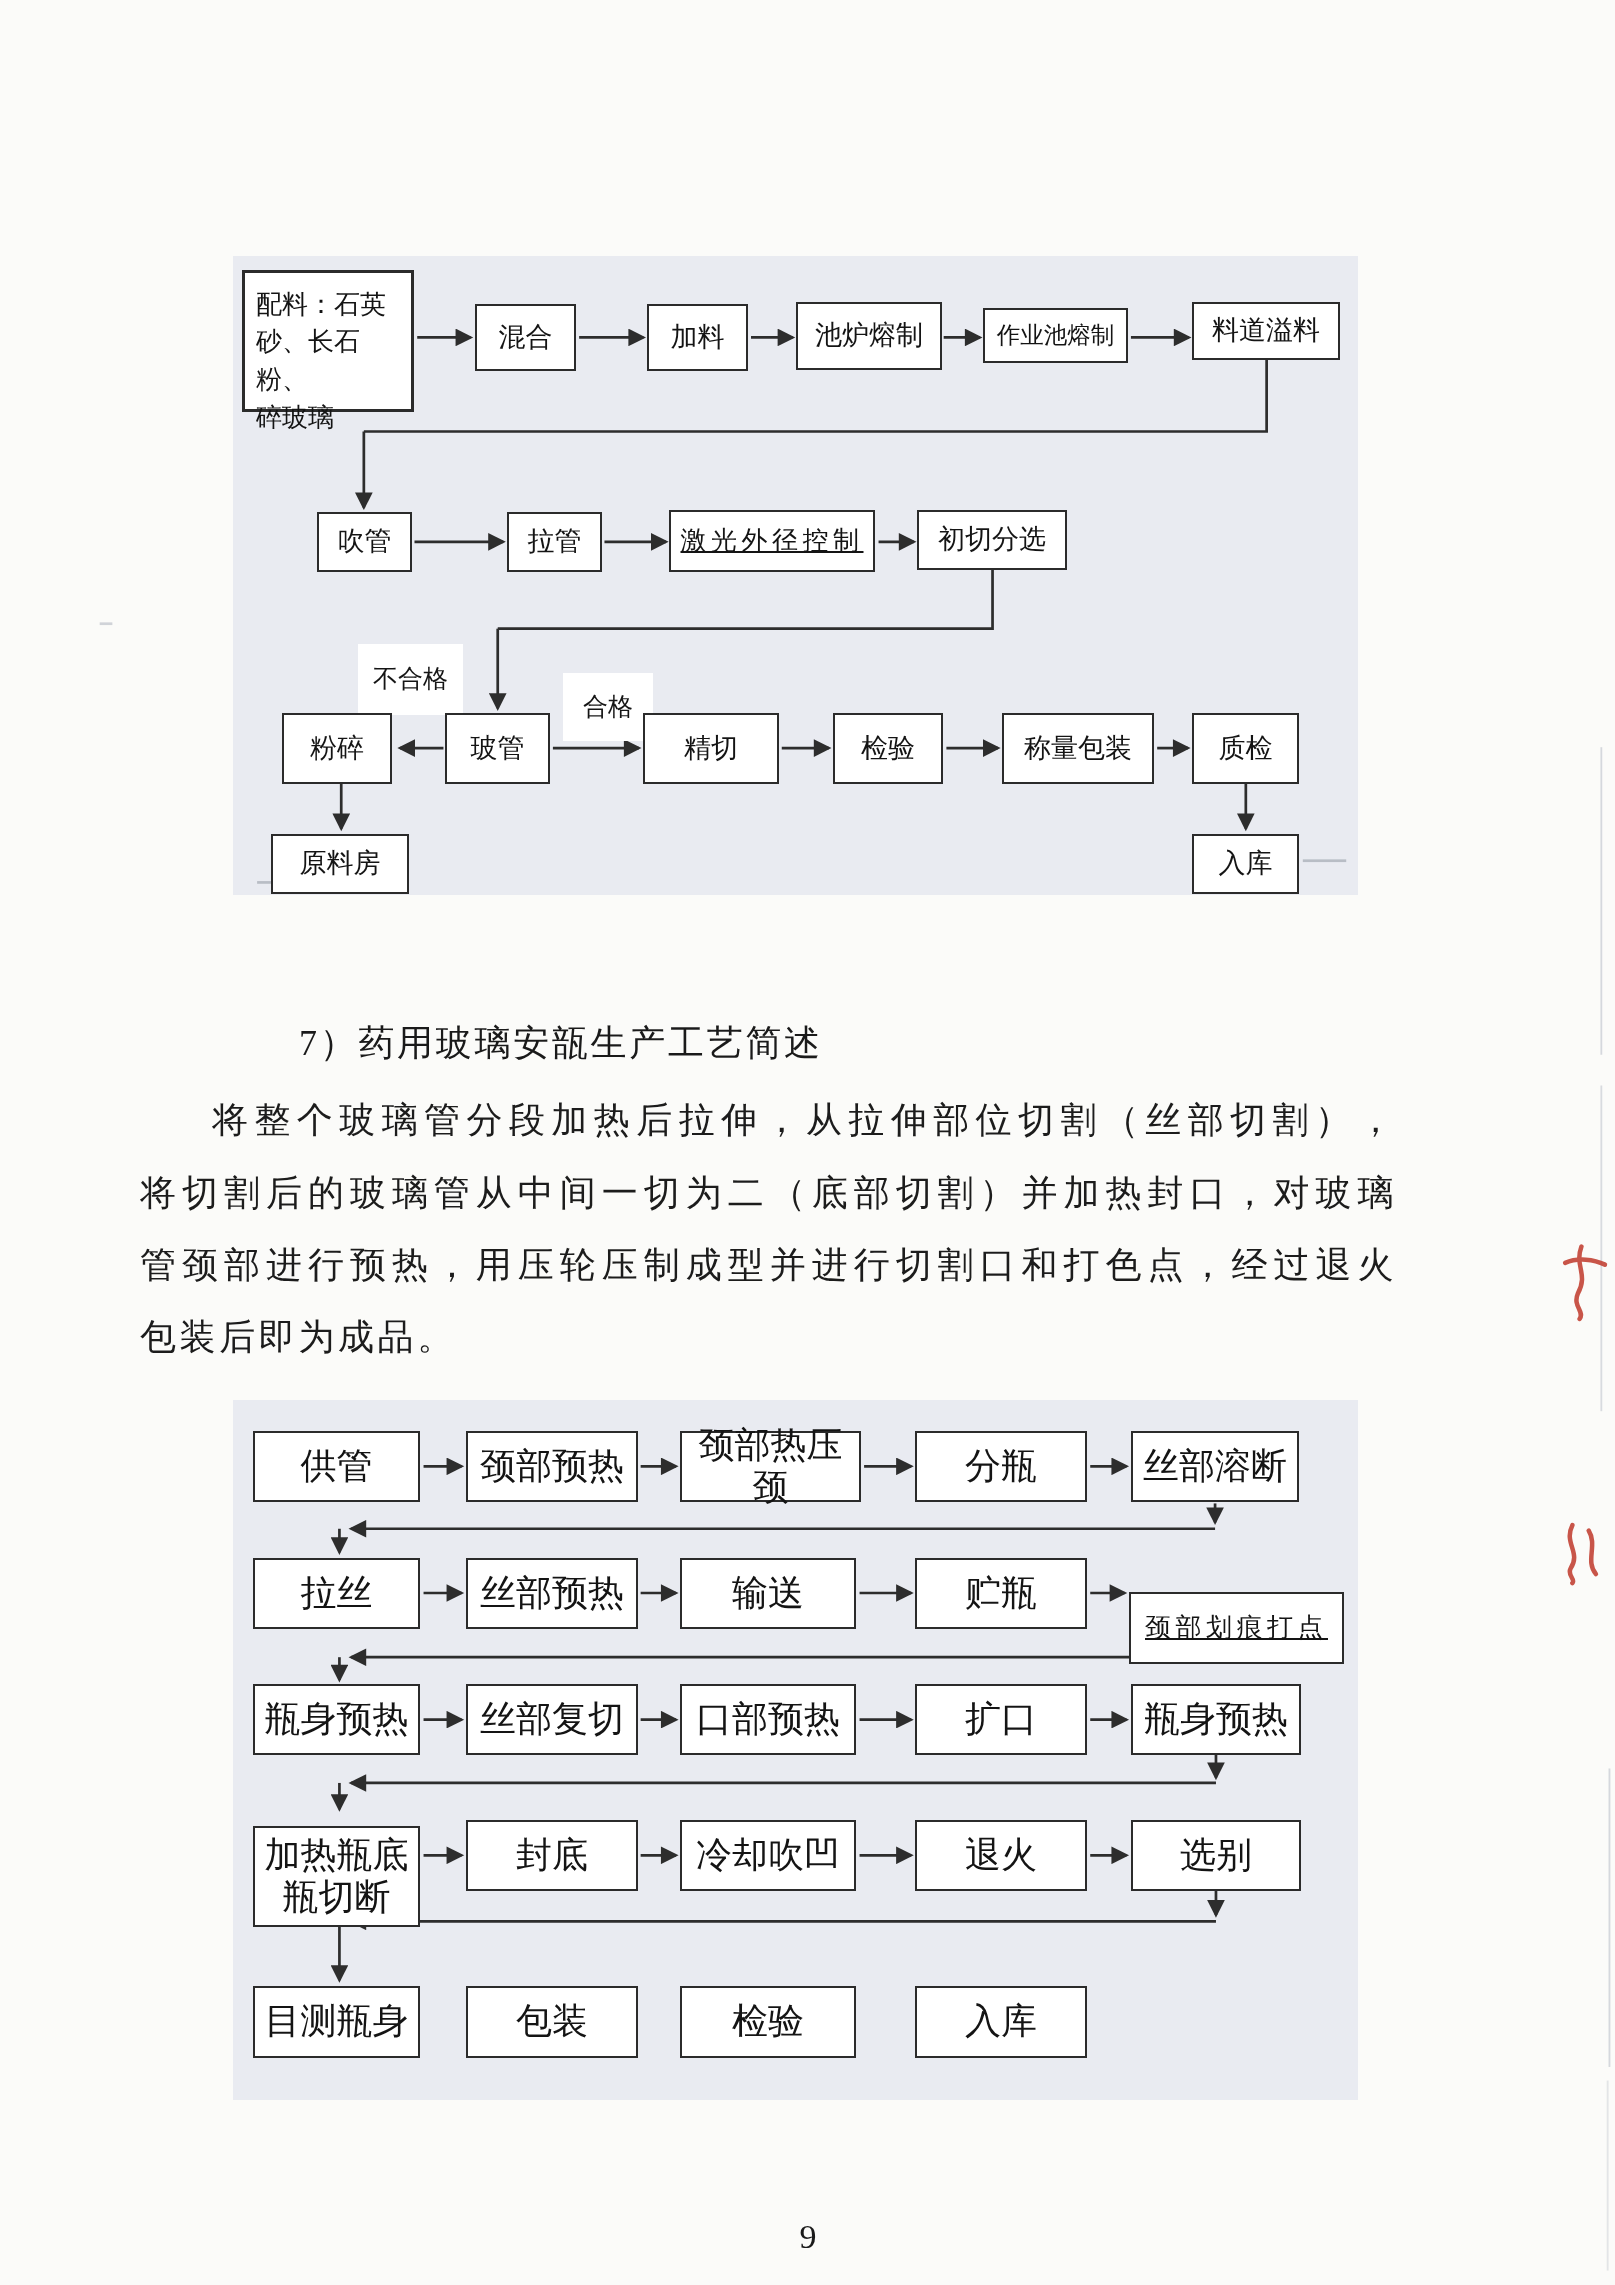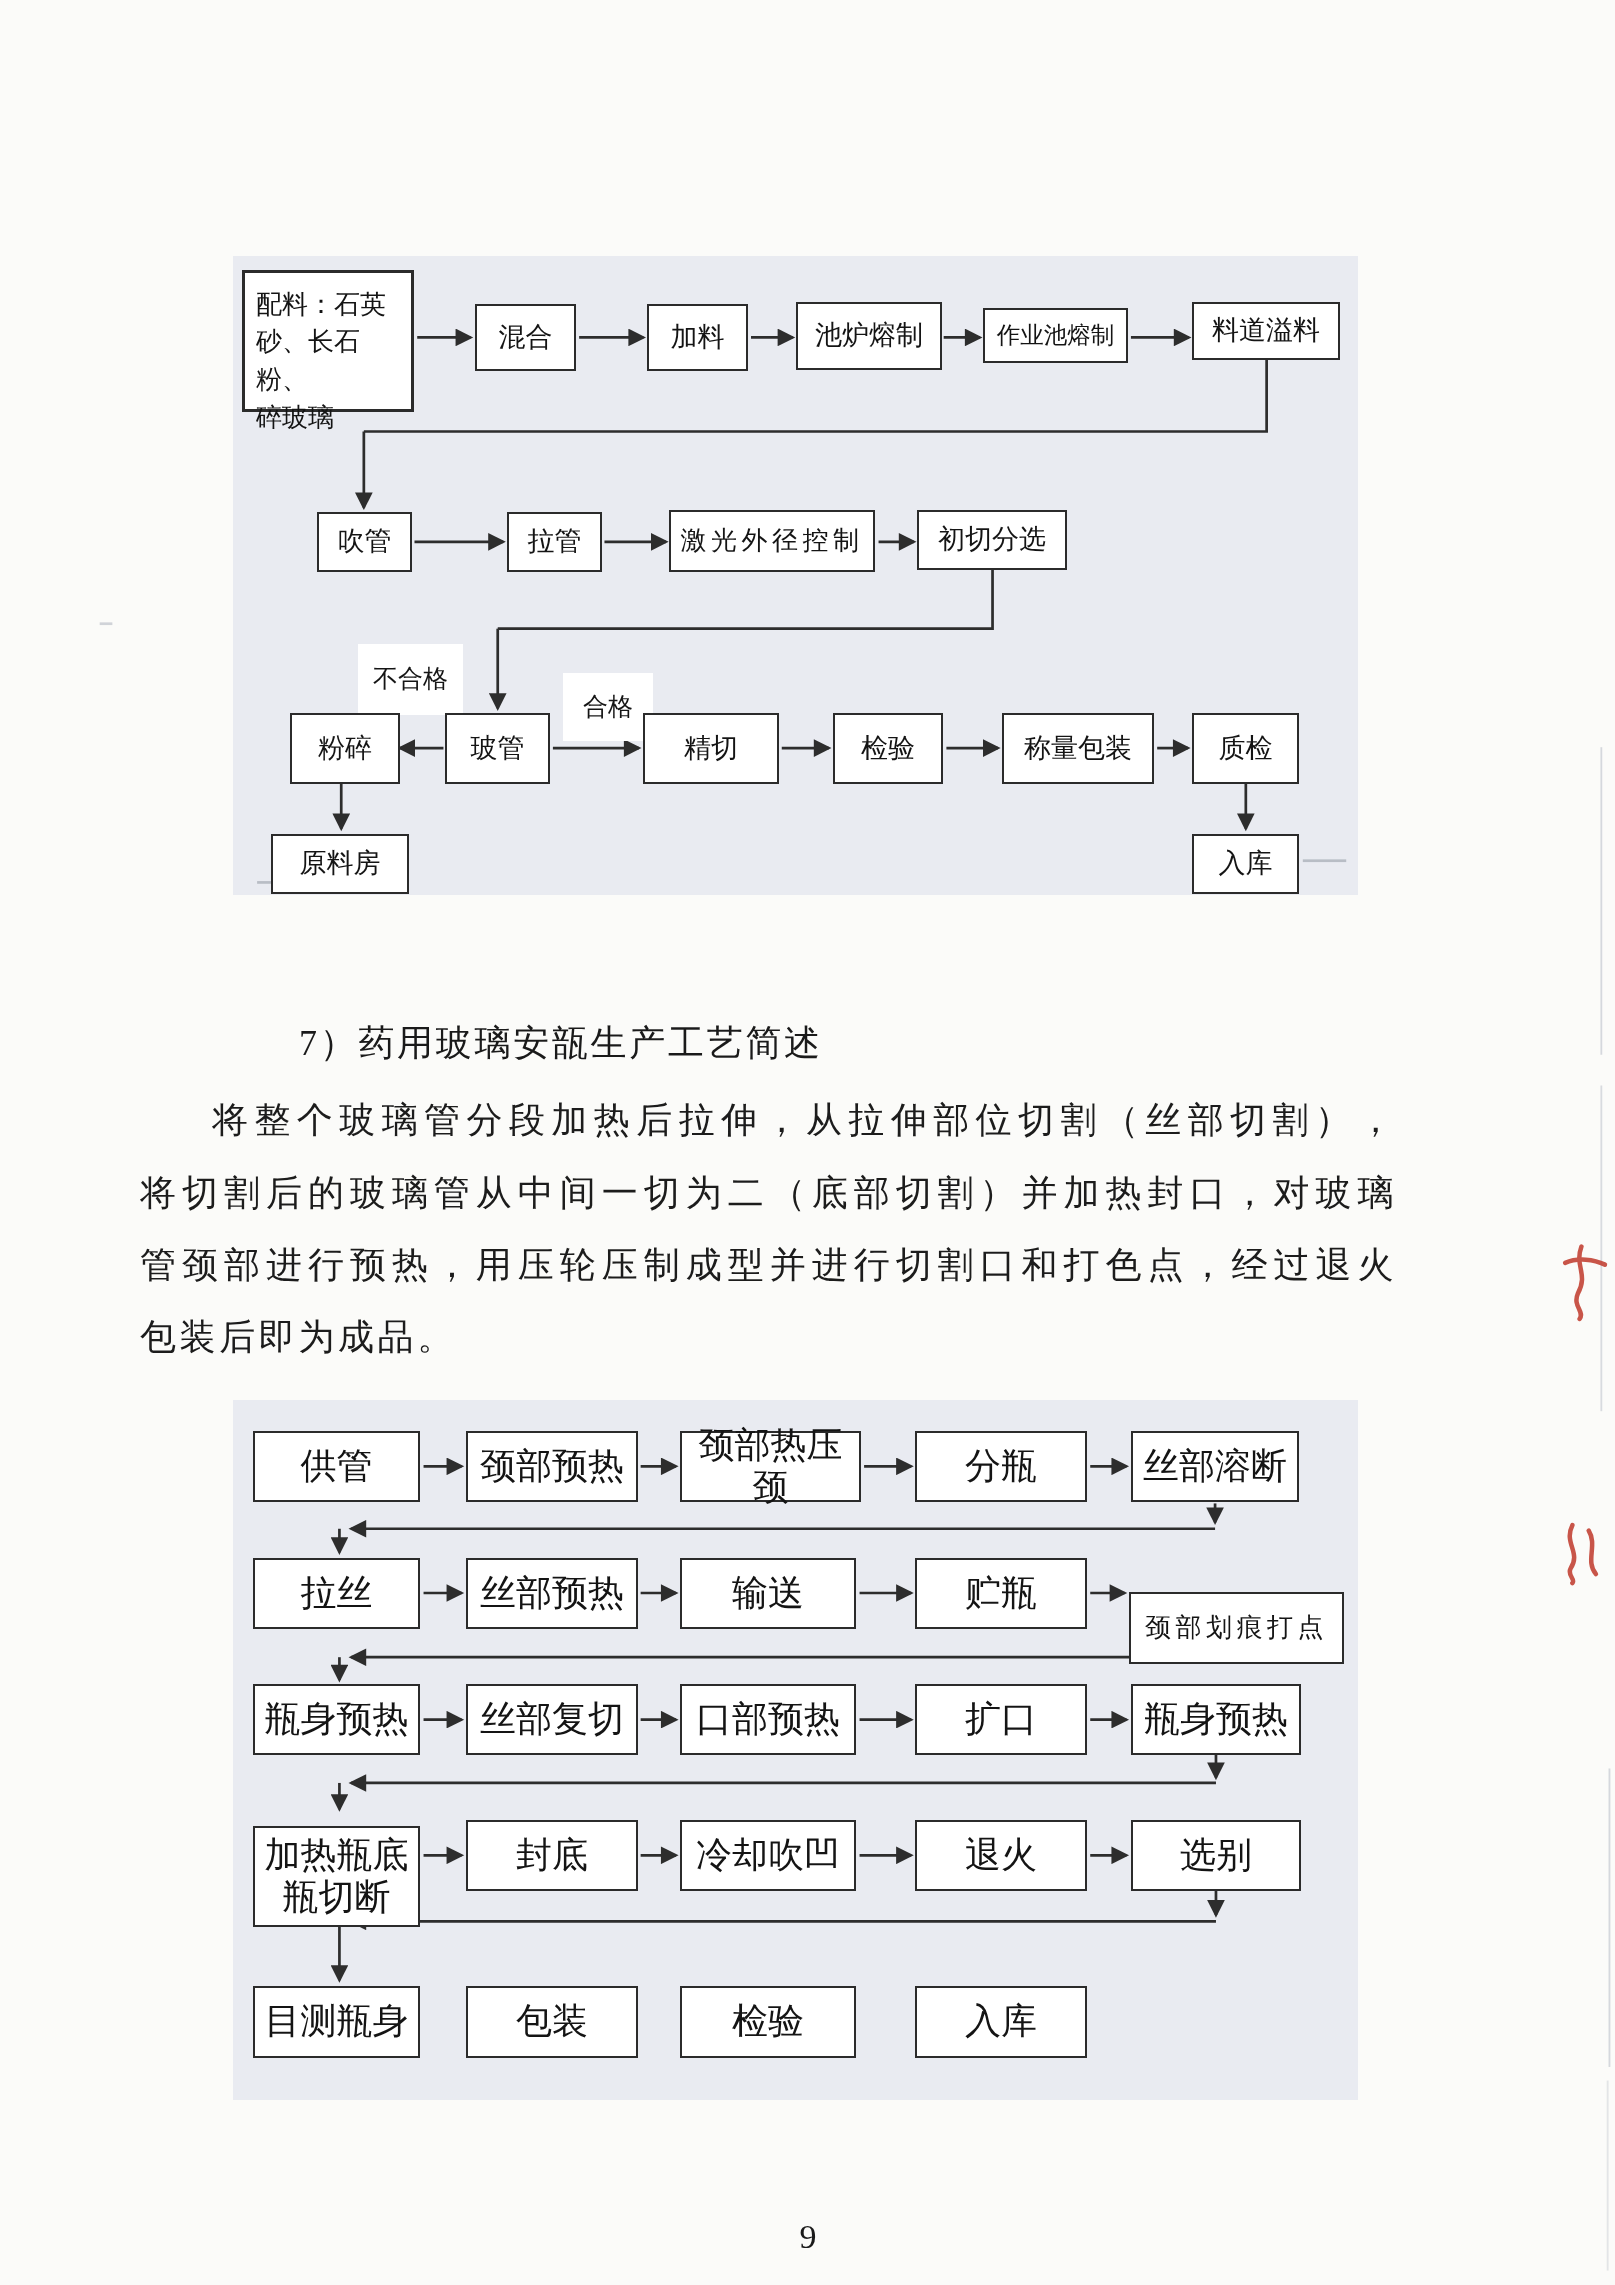--- a/index.html
+++ b/index.html
@@ -26,21 +26,21 @@
     text-align:center;
     font-size:27px;
     line-height:1.15;
     color:#141414;
     z-index:3;
     box-sizing:border-box;
   }
   .nd.col{flex-direction:column;margin-top:12px;}
   .nd.plain{border:none;background:#ffffff;font-size:25px;}
   .nd.small{font-size:23.5px;}
-  .nd.wide{letter-spacing:4.5px;font-size:26px;}
+  .nd.wide{letter-spacing:4.5px;font-size:26px;text-decoration:underline;}
   .nd.f2{font-size:36px;}
   .nd.batch{
     justify-content:space-between;
     align-items:flex-start;
     flex-direction:column;
     text-align:left;
     padding:12.7px 7.2px 0 11px;
     font-size:26px;
     line-height:1.45;
     border-width:3.6px;
@@ -193,21 +193,21 @@
   <div class="nd" style="left:1192px;top:302px;width:148px;height:58px">料道溢料</div>
 
   <div class="nd" style="left:317px;top:512px;width:95px;height:60px">吹管</div>
   <div class="nd" style="left:507px;top:512px;width:95px;height:60px">拉管</div>
   <div class="nd wide" style="left:669px;top:510px;width:206px;height:62px">激光外径控制</div>
   <div class="nd" style="left:917px;top:510px;width:150px;height:60px">初切分选</div>
 
   <div class="nd plain" style="left:358px;top:644px;width:105px;height:71px">不合格</div>
   <div class="nd plain" style="left:563px;top:673px;width:90px;height:68px">合格</div>
 
-  <div class="nd" style="left:290px;top:713px;width:110px;height:71px">粉碎</div>
+  <div class="nd" style="left:282px;top:713px;width:110px;height:71px">粉碎</div>
   <div class="nd" style="left:445px;top:713px;width:105px;height:71px">玻管</div>
   <div class="nd" style="left:643px;top:713px;width:136px;height:71px">精切</div>
   <div class="nd" style="left:833px;top:713px;width:110px;height:71px">检验</div>
   <div class="nd" style="left:1002px;top:713px;width:152px;height:71px">称量包装</div>
   <div class="nd" style="left:1192px;top:713px;width:107px;height:71px">质检</div>
 
   <div class="nd" style="left:271px;top:834px;width:138px;height:60px">原料房</div>
   <div class="nd" style="left:1192px;top:834px;width:107px;height:60px">入库</div>
 
 

